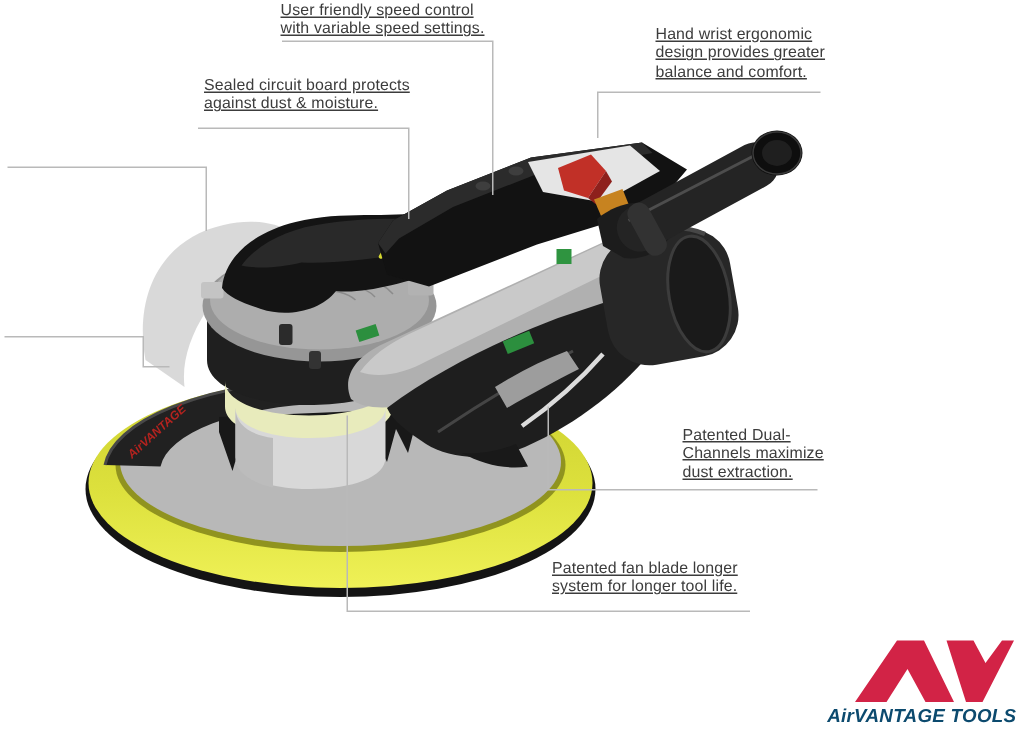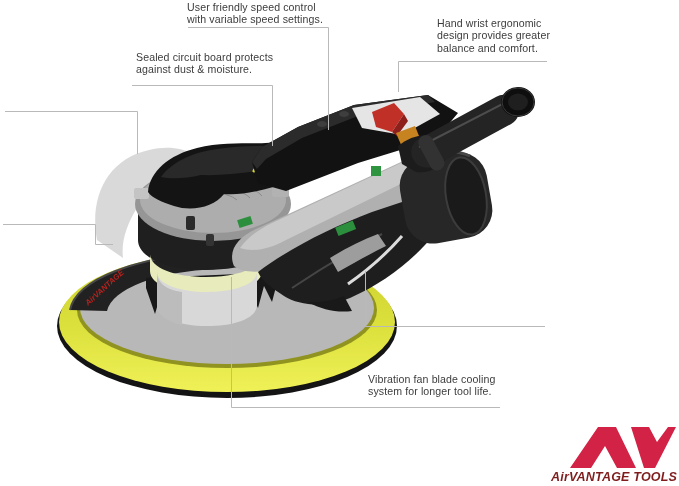--- a/index.html
+++ b/index.html
@@ -1,22 +1,22 @@
 <!DOCTYPE html>
 <html><head>
 <meta charset="utf-8">
 <style>
   html,body{margin:0;padding:0;background:#fff;}
   .stage{position:relative;width:679px;height:486px;background:#ffffff;overflow:hidden;
          font-family:"Liberation Sans",sans-serif;}
   .art{position:absolute;left:0;top:0;}
   .label{position:absolute;font:10.6px/12.3px "Liberation Sans",sans-serif;color:#3c3c3c;
-         white-space:pre-line;letter-spacing:.1px;}
-  .logo-text{position:absolute;left:551px;top:470px;width:127px;text-align:left;
-             font:italic bold 12.5px "Liberation Sans",sans-serif;color:#7f1d1d;letter-spacing:.2px;}
+         white-space:pre-line;letter-spacing:.1px;text-decoration:underline;}
+  .logo-text{position:absolute;left:551px;top:470px;width:127px;text-align:center;
+             font:italic bold 12.5px "Liberation Sans",sans-serif;color:#0c4a6e;letter-spacing:.2px;}
 </style>
 </head>
 <body>
 
 <div class="stage">
 
 <svg class="art" width="679" height="486" viewBox="0 0 679 486">
   <defs>
     <linearGradient id="padGrad" x1="0" y1="0" x2="0" y2="1">
       <stop offset="0" stop-color="#ccd02f"></stop>
@@ -155,18 +155,21 @@
   </g>
 </svg>
 
 <div class="label" style="left:187px;top:1px">User friendly speed control
 with variable speed settings.</div>
 <div class="label" style="left:136px;top:51px">Sealed circuit board protects
 against dust &amp; moisture.</div>
 <div class="label" style="left:437px;top:17px">Hand wrist ergonomic
 design provides greater
 balance and comfort.</div>
-<div class="label" style="left:368px;top:373px">Vibration fan blade cooling
+<div class="label" style="left:455px;top:284px">Patented Dual-
+Channels maximize
+dust extraction.</div>
+<div class="label" style="left:368px;top:373px">Patented fan blade longer
 system for longer tool life.</div>
 
 <div class="logo-text">AirVANTAGE TOOLS</div>
 
 </div>
 
 </body></html>

